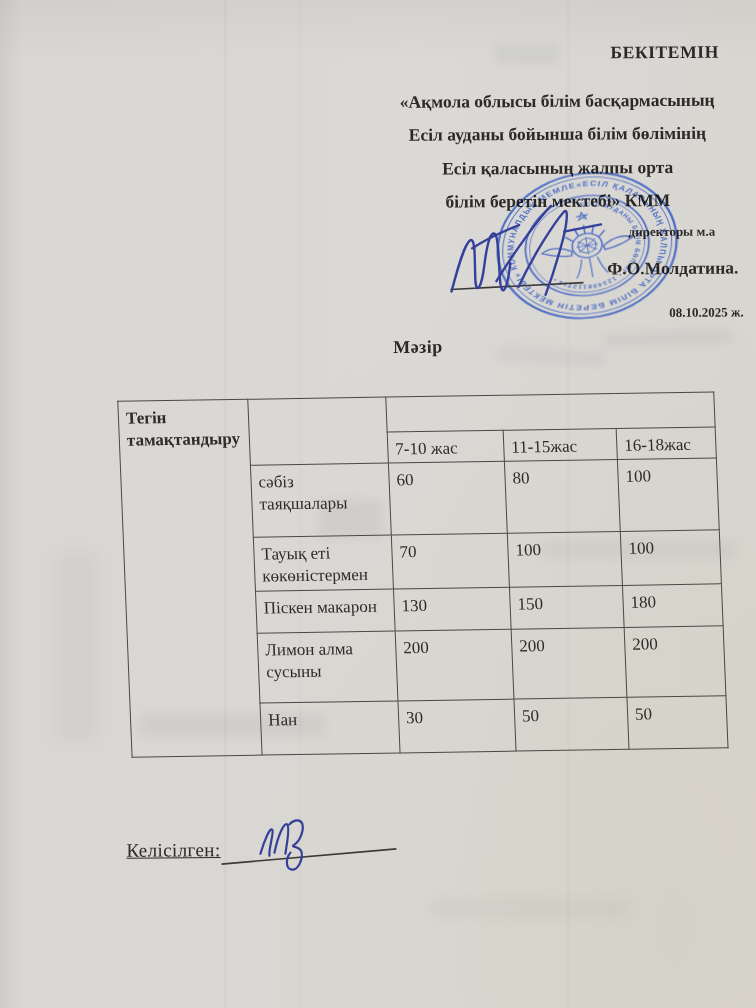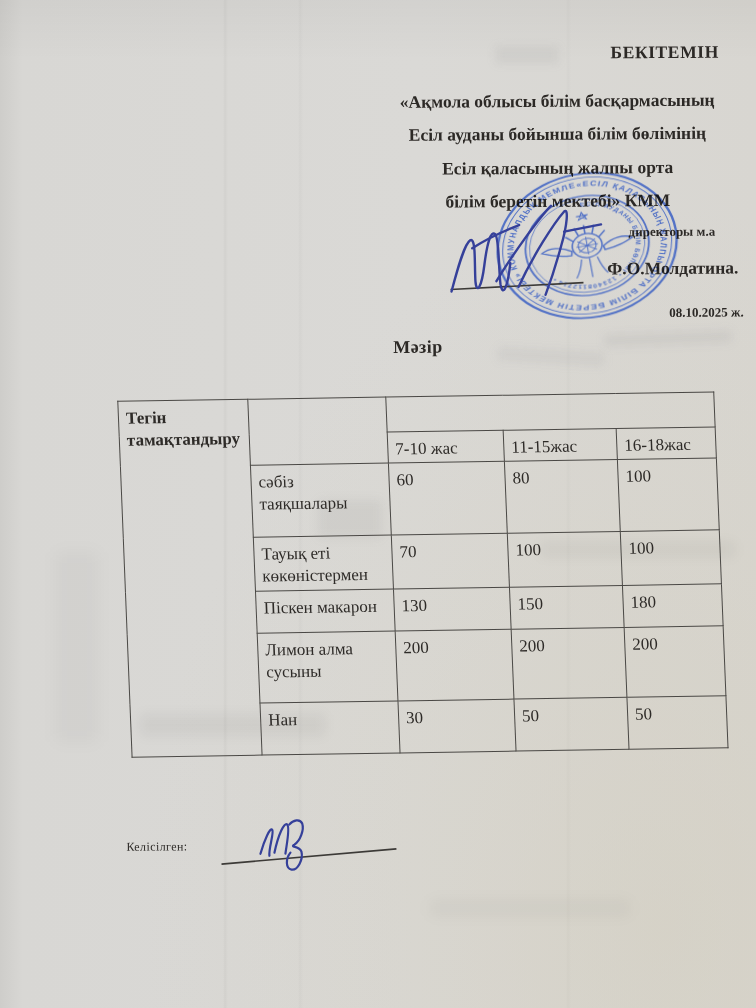--- a/index.html
+++ b/index.html
@@ -26,21 +26,21 @@
   .tilt{position:absolute;inset:0;transform:rotate(-0.4deg);transform-origin:50% 50%;}
   .txt{position:absolute;color:#2c2926;white-space:nowrap;}
   .b{font-weight:bold;}
   .approval-title{top:44px;right:34px;font-size:17.5px;letter-spacing:0.6px;}
   .org-block{top:86px;left:372px;width:376px;text-align:center;
     font-weight:bold;font-size:17.5px;line-height:33.4px;color:#2c2926;white-space:normal;}
   .director{top:226px;right:39px;font-size:13px;}
   .name{top:260px;right:16px;font-size:17.5px;}
   .date{top:297px;right:11px;font-size:13px;margin-top:10px;}
   .doc-title{top:337px;left:339px;width:160px;text-align:center;font-size:18px;letter-spacing:0.4px;}
-  .agreed{top:838px;left:124px;font-size:12px;letter-spacing:0.4px;}
+  .agreed{top:838px;left:124px;font-size:19px;letter-spacing:0.4px;text-decoration:underline;}
 
   .menu-wrap{position:absolute;left:118px;top:399px;transform:rotate(-0.5deg) skewX(1.4deg);transform-origin:0 0;}
   table.menu{border-collapse:collapse;table-layout:fixed;width:596px;background:transparent;}
   table.menu td{border:1.6px solid #4a4845;color:#2e2b28;font-size:17px;
     vertical-align:top;padding:6px 6px 2px 7px;line-height:1.28;overflow:hidden;}
   td.corner{font-weight:bold;font-size:17.5px;padding-top:11px;line-height:1.3;}
   tr.rA{height:35px;} tr.rB{height:29px;}
   tr.r1{height:72px;} tr.r2{height:54px;} tr.r3{height:42px;} tr.r4{height:70px;} tr.r5{height:52px;}
   td.age{vertical-align:bottom;padding-bottom:3px;font-size:16.5px;}
 

